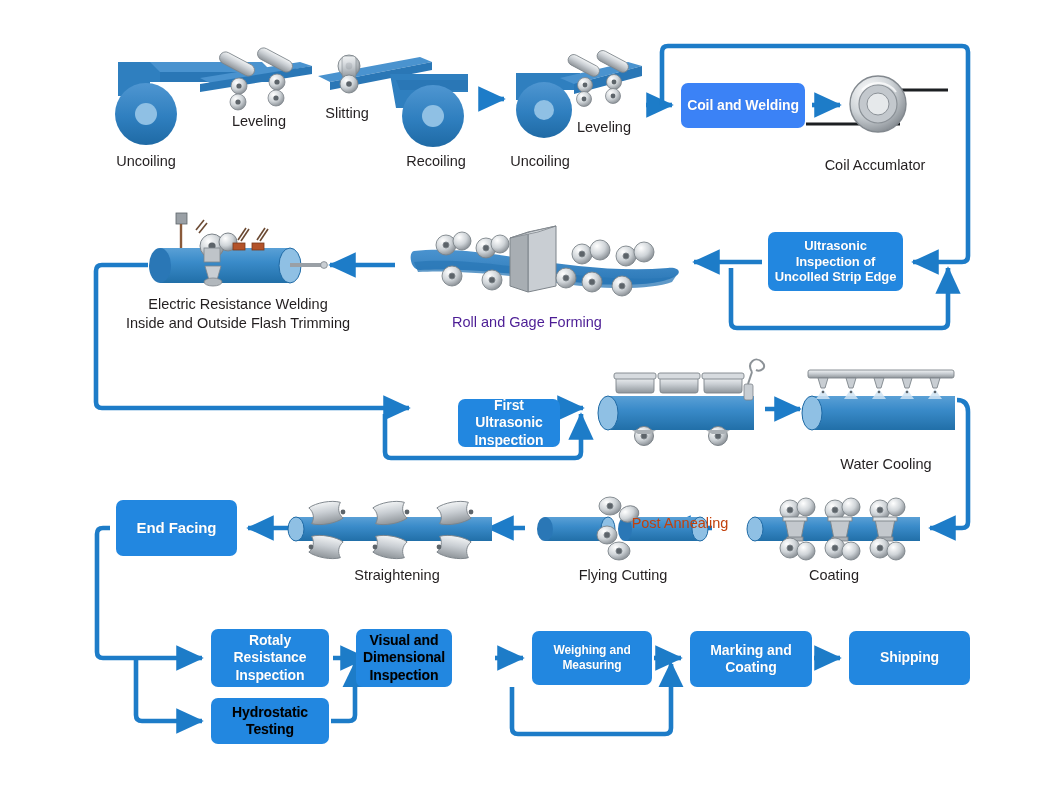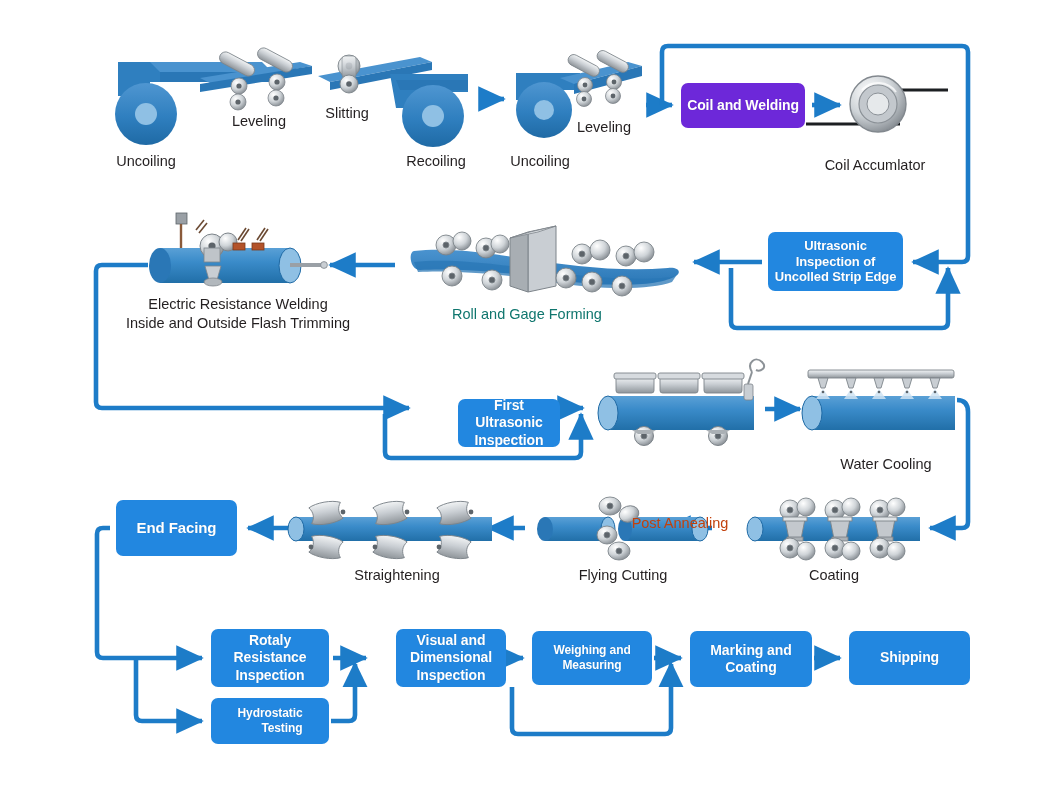--- a/index.html
+++ b/index.html
@@ -395,60 +395,60 @@
           <rect x="877" y="537" width="16" height="4" fill="#aab0b5"></rect>
           <circle cx="880" cy="548" r="10" fill="url(#rollr)"></circle>
             <circle cx="880" cy="548" r="3" fill="#5d646a"></circle>
           <circle cx="896" cy="551" r="9" fill="url(#rollr)"></circle>
         </g>
       </g>
     </g>
   </svg>
 
   <div id="labels">
-      <div class="pbox" style="left: 681px; top: 83px; width: 124px; height: 45px; font-size: 14px; background: #6d28d9; color: rgb(255, 255, 255);">
+      <div class="pbox" style="left: 681px; top: 83px; width: 124px; height: 45px; font-size: 14px; background: #3b82f6; color: rgb(255, 255, 255);">
         <span style="white-space: pre-line;">Coil and Welding</span>
       </div>
       <div class="caption" style="left: -34px; top: 152px; width: 360px; color: rgb(35, 31, 32);">Uncoiling</div>
       <div class="caption" style="left: 79px; top: 112px; width: 360px; color: rgb(35, 31, 32);">Leveling</div>
       <div class="caption" style="left: 167px; top: 104px; width: 360px; color: rgb(35, 31, 32);">Slitting</div>
       <div class="caption" style="left: 256px; top: 152px; width: 360px; color: rgb(35, 31, 32);">Recoiling</div>
       <div class="caption" style="left: 360px; top: 152px; width: 360px; color: rgb(35, 31, 32);">Uncoiling</div>
       <div class="caption" style="left: 424px; top: 118px; width: 360px; color: rgb(35, 31, 32);">Leveling</div>
       <div class="caption" style="left: 695px; top: 156px; width: 360px; color: rgb(35, 31, 32);">Coil Accumlator</div>
       <div class="pbox" style="left: 768px; top: 232px; width: 135px; height: 59px; font-size: 13px; background: rgb(34, 135, 224); color: rgb(255, 255, 255);">
         <span style="white-space: pre-line;">Ultrasonic
 Inspection of
 Uncolled Strip Edge</span>
       </div>
       <div class="caption" style="left: 58px; top: 295px; width: 360px; color: rgb(35, 31, 32);">Electric Resistance Welding
 Inside and Outside Flash Trimming</div>
-      <div class="caption" style="left: 347px; top: 305px; width: 360px; color: #0f766e;">Roll and Gage Forming</div>
+      <div class="caption" style="left: 347px; top: 313px; width: 360px; color: #4c1d95;">Roll and Gage Forming</div>
       <div class="pbox" style="left: 418px; top: 399px; width: 102px; height: 48px; font-size: 14px; background: rgb(34, 135, 224); color: rgb(255, 255, 255); margin-left: 40px;">
         <span style="white-space: pre-line;">First Ultrasonic
 Inspection</span>
       </div>
       <div class="caption" style="left: 500px; top: 470px; width: 360px; color: #c2410c; margin-top: 44px;">Post Annealing</div>
       <div class="caption" style="left: 706px; top: 455px; width: 360px; color: rgb(35, 31, 32);">Water Cooling</div>
       <div class="pbox" style="left: 116px; top: 500px; width: 121px; height: 56px; font-size: 15px; background: rgb(34, 135, 224); color: rgb(255, 255, 255);">
         <span style="white-space: pre-line;">End Facing</span>
       </div>
       <div class="caption" style="left: 217px; top: 566px; width: 360px; color: rgb(35, 31, 32);">Straightening</div>
       <div class="caption" style="left: 443px; top: 566px; width: 360px; color: rgb(35, 31, 32);">Flying Cutting</div>
       <div class="caption" style="left: 654px; top: 566px; width: 360px; color: rgb(35, 31, 32);">Coating</div>
       <div class="pbox" style="left: 211px; top: 629px; width: 118px; height: 58px; font-size: 14px; background: rgb(34, 135, 224); color: rgb(255, 255, 255);">
         <span style="white-space: pre-line;">Rotaly
 Resistance
 Inspection</span>
       </div>
-      <div class="pbox" style="left: 211px; top: 698px; width: 118px; height: 46px; font-size: 12px; background: rgb(34, 135, 224); color: #ffffff; text-align: right;">
+      <div class="pbox" style="left: 211px; top: 698px; width: 118px; height: 46px; font-size: 14px; background: rgb(34, 135, 224); color: #000000;">
         <span style="white-space: pre-line;">Hydrostatic
 Testing</span>
       </div>
-      <div class="pbox" style="left: 396px; top: 629px; width: 110px; height: 58px; font-size: 14px; background: rgb(34, 135, 224); color: #ffffff;">
+      <div class="pbox" style="left: 356px; top: 629px; width: 96px; height: 58px; font-size: 14px; background: rgb(34, 135, 224); color: #000000;">
         <span style="white-space: pre-line;">Visual and
 Dimensional
 Inspection</span>
       </div>
       <div class="pbox" style="left: 532px; top: 631px; width: 120px; height: 54px; font-size: 12px; background: rgb(34, 135, 224); color: rgb(255, 255, 255);">
         <span style="white-space: pre-line;">Weighing and
 Measuring</span>
       </div>
       <div class="pbox" style="left: 690px; top: 631px; width: 122px; height: 56px; font-size: 14px; background: rgb(34, 135, 224); color: rgb(255, 255, 255);">
         <span style="white-space: pre-line;">Marking and

